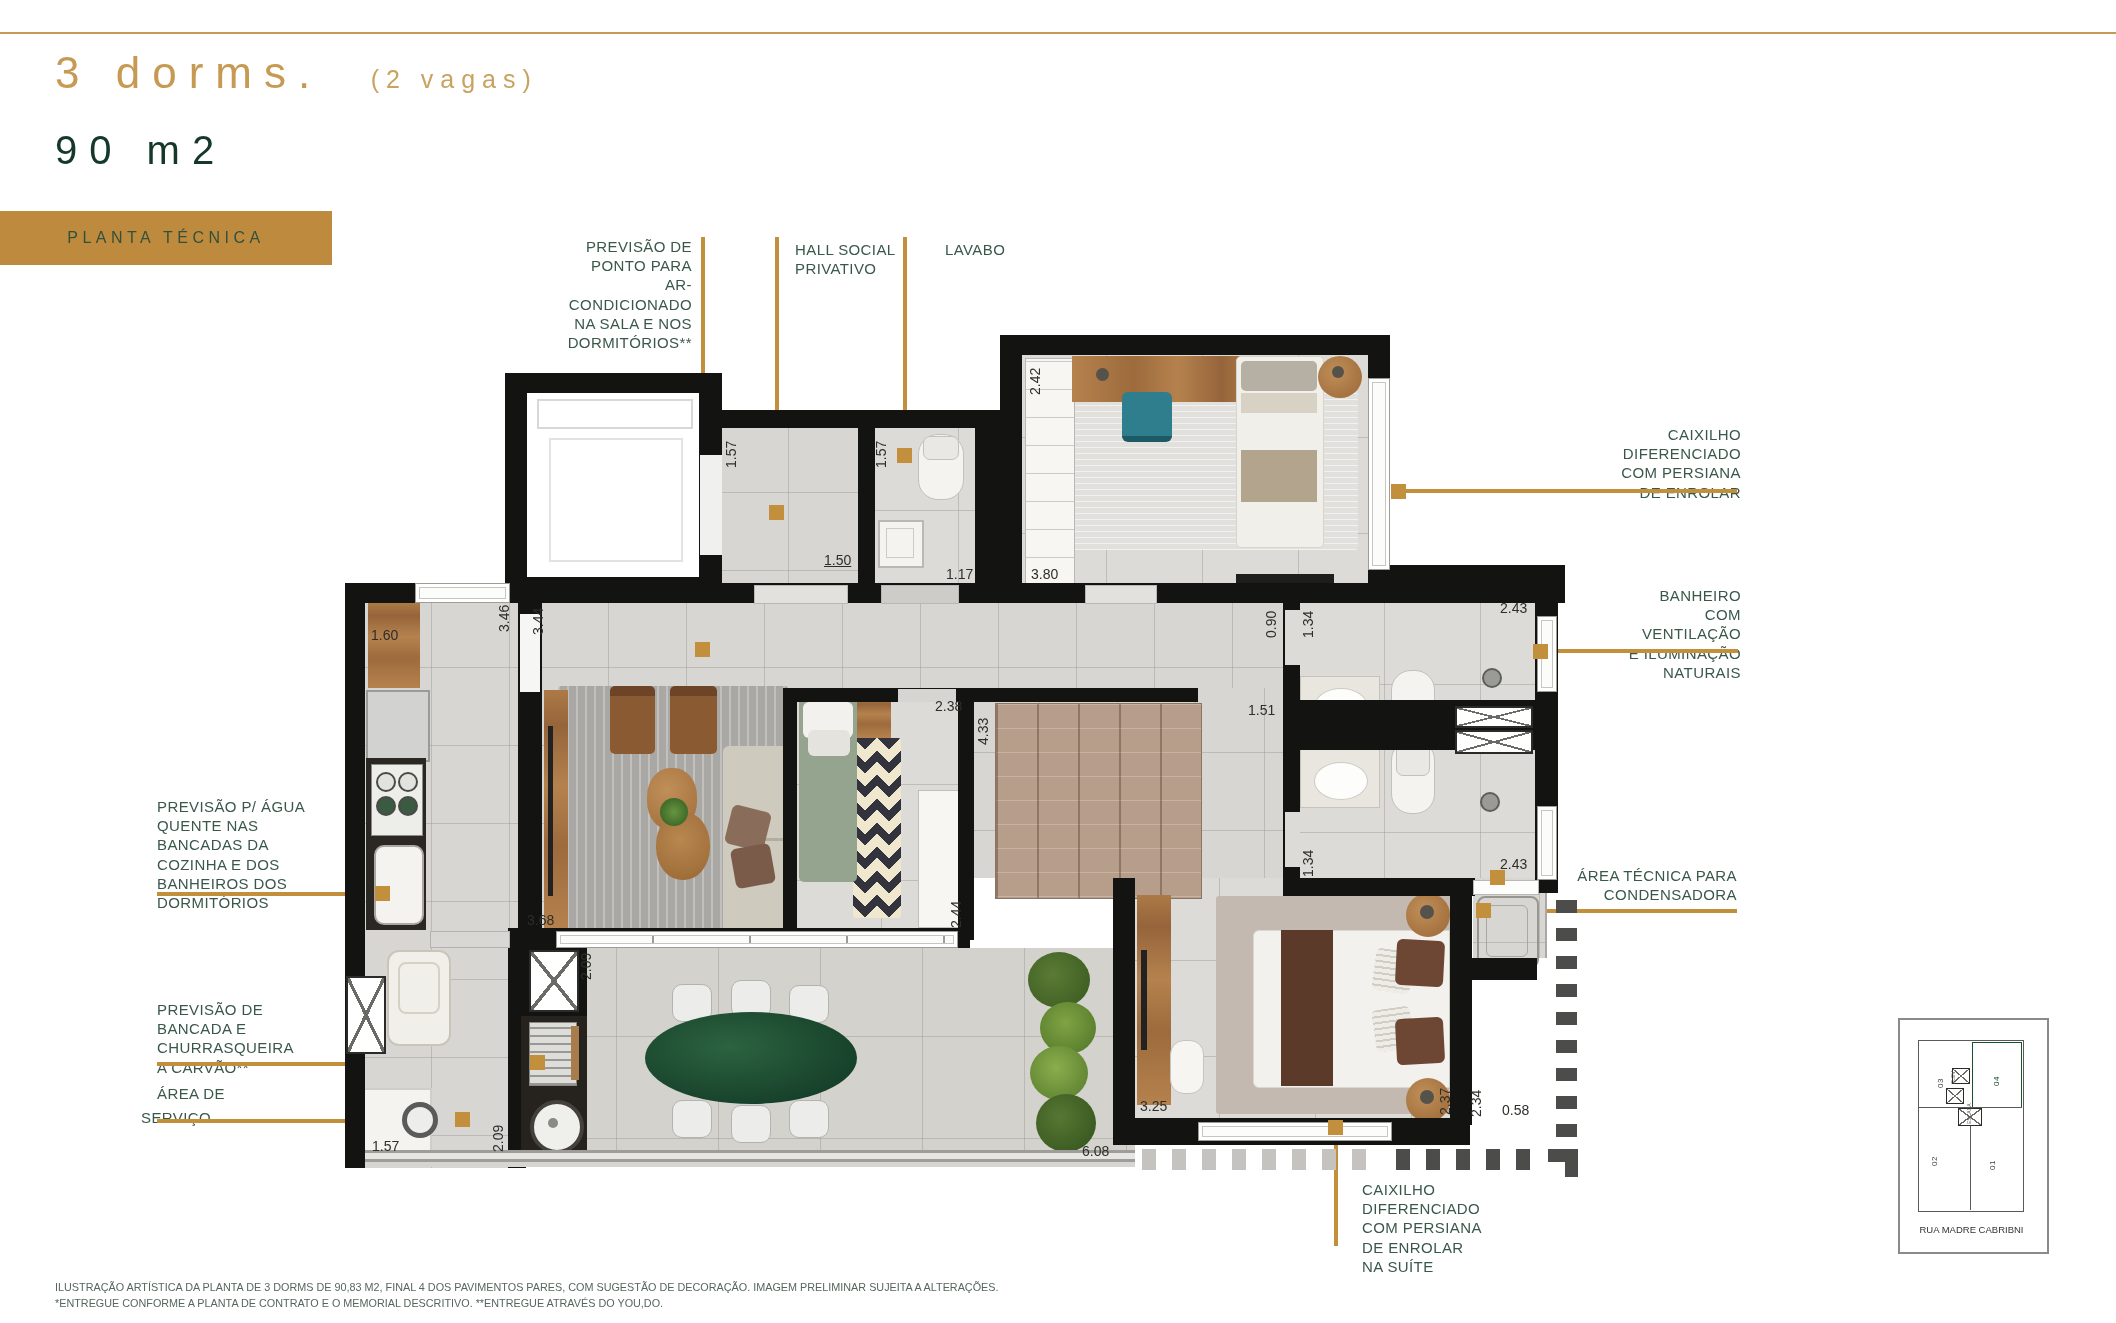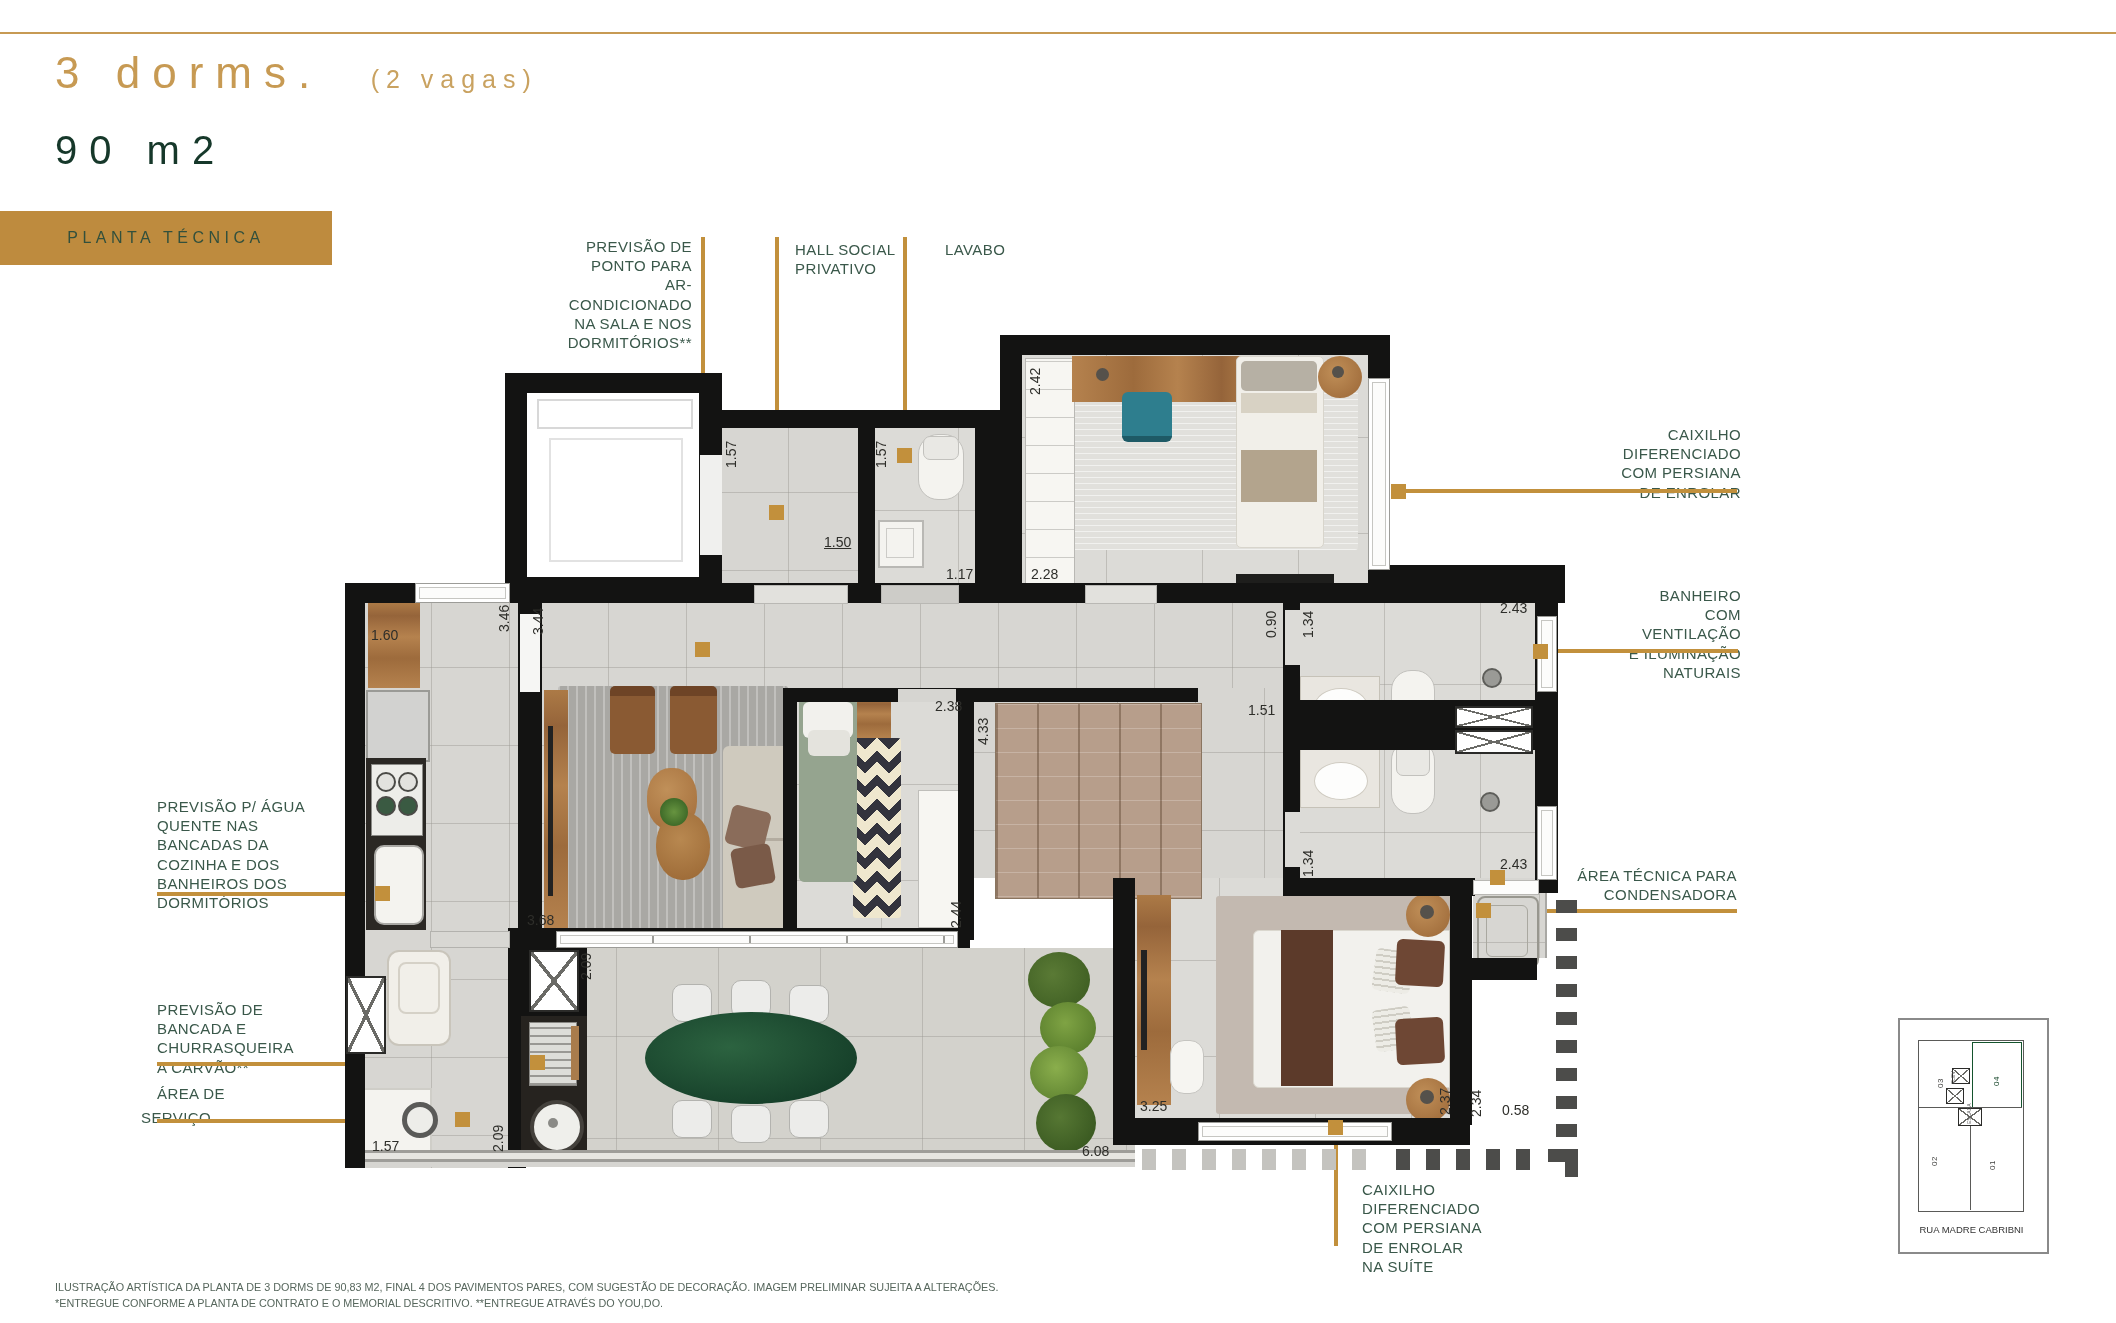--- a/index.html
+++ b/index.html
@@ -280,25 +280,25 @@
   <div class="dot" style="left:530px;top:1100px;width:46px;height:46px;background:#EFEFEB;border:4px solid #44413C;"></div>
   <div class="dot" style="left:548px;top:1118px;width:10px;height:10px;background:#8A8A86;"></div>
 
   <div class="abs" style="left:365px;top:1150px;width:770px;height:17px;background:linear-gradient(#9E9D99 0 3px,#E6E5E1 3px 9px,#9E9D99 9px 12px,#D6D5D1 12px 17px);"></div>
 
   <div id="dims-layer">
       <span class="dim" style="left: 371px; top: 627px;">1.60</span>
       <span class="dim r" style="left: 496px; top: 632px;">3.46</span>
       <span class="dim r" style="left: 530px; top: 635px;">3.44</span>
       <span class="dim r" style="left: 723px; top: 468px;">1.57</span>
-      <span class="dim" style="left: 824px; top: 534px; text-decoration: underline;">1.50</span>
+      <span class="dim" style="left: 824px; top: 552px; text-decoration: underline;">1.50</span>
       <span class="dim r" style="left: 873px; top: 468px;">1.57</span>
       <span class="dim" style="left: 946px; top: 566px;">1.17</span>
       <span class="dim r" style="left: 1027px; top: 395px;">2.42</span>
-      <span class="dim" style="left: 1031px; top: 566px;">2.28</span>
+      <span class="dim" style="left: 1031px; top: 566px;">3.80</span>
       <span class="dim r" style="left: 1263px; top: 638px;">0.90</span>
       <span class="dim r" style="left: 1300px; top: 638px;">1.34</span>
       <span class="dim" style="left: 1500px; top: 600px;">2.43</span>
       <span class="dim r" style="left: 1300px; top: 877px;">1.34</span>
       <span class="dim" style="left: 1500px; top: 856px;">2.43</span>
       <span class="dim" style="left: 935px; top: 698px;">2.38</span>
       <span class="dim r" style="left: 975px; top: 745px;">4.33</span>
       <span class="dim" style="left: 1248px; top: 702px;">1.51</span>
       <span class="dim r" style="left: 948px; top: 928px;">2.44</span>
       <span class="dim" style="left: 527px; top: 912px;">3.68</span>

